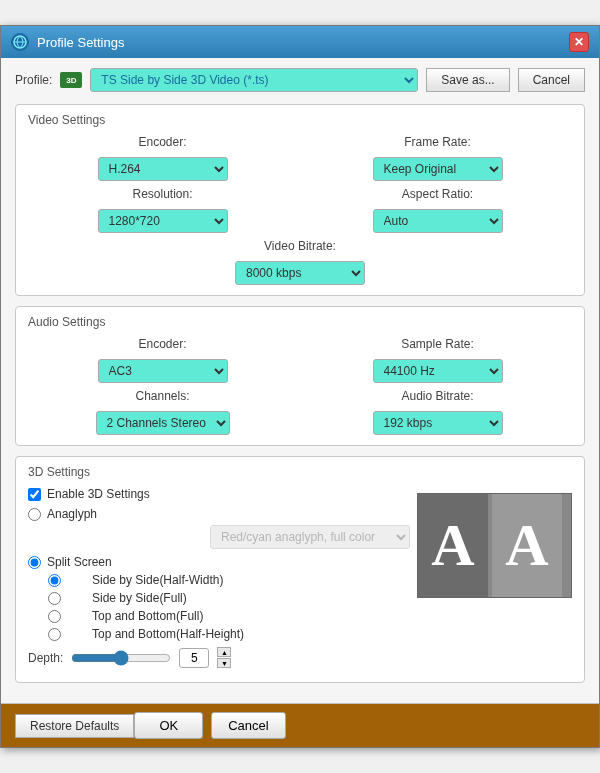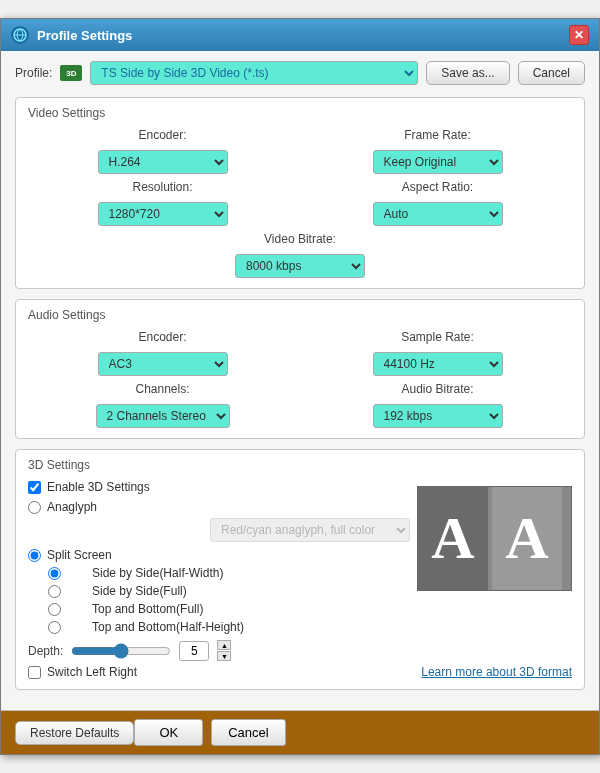--- a/index.html
+++ b/index.html
@@ -36,21 +36,21 @@
       align-items: center;
       justify-content: center;
       font-size: 10px;
       color: #7ee8ff;
       font-weight: bold;
       flex-shrink: 0;
     }
     .title-bar-text {
       flex: 1;
       font-size: 13px;
-      font-weight: bold;
+      font-weight: normal;
     }
     .title-bar-close {
       width: 20px;
       height: 20px;
       background: #e05050;
       border: 1px solid #c03030;
       border-radius: 3px;
       display: flex;
       align-items: center;
       justify-content: center;
@@ -92,21 +92,21 @@
     }
     .profile-select {
       flex: 1;
       color: #1a6ba0;
       font-size: 12px;
     }
     .btn {
       padding: 4px 14px;
       border: 1px solid #aaa;
       background: linear-gradient(to bottom, #ffffff, #e0e0e0);
-      border-radius: 5px;
+      border-radius: 0;
       cursor: pointer;
       font-size: 12px;
       color: #333;
     }
     .section {
       border: 1px solid #c8c8c8;
       border-radius: 4px;
       margin-bottom: 10px;
       padding: 8px 12px 10px;
       background: white;
@@ -453,27 +453,20 @@
       <div class="depth-row">
         <span class="depth-label">Depth:</span>
         <input type="range" min="0" max="10" value="5" style="">
         <input type="text" class="depth-value" value="5" style="">
         <div class="depth-spinner">
           <button>▲</button>
           <button>▼</button>
         </div>
       </div>
 
-      <div style="display: flex; justify-content: space-between; align-items: center; margin-top: 4px;">
-        <div class="checkbox-row" style="margin-bottom: 0;">
-          <input type="checkbox" id="switchlr" style="">
-          <label for="switchlr">Switch Left Right</label>
-        </div>
-        <a class="learn-link">Learn more about 3D format</a>
-      </div>
     </div>
 
   </div>
 
   <div class="footer">
     <button class="btn">Restore Defaults</button>
     <div class="footer-right">
       <button class="btn-ok">OK</button>
       <button class="btn-cancel">Cancel</button>
     </div>

